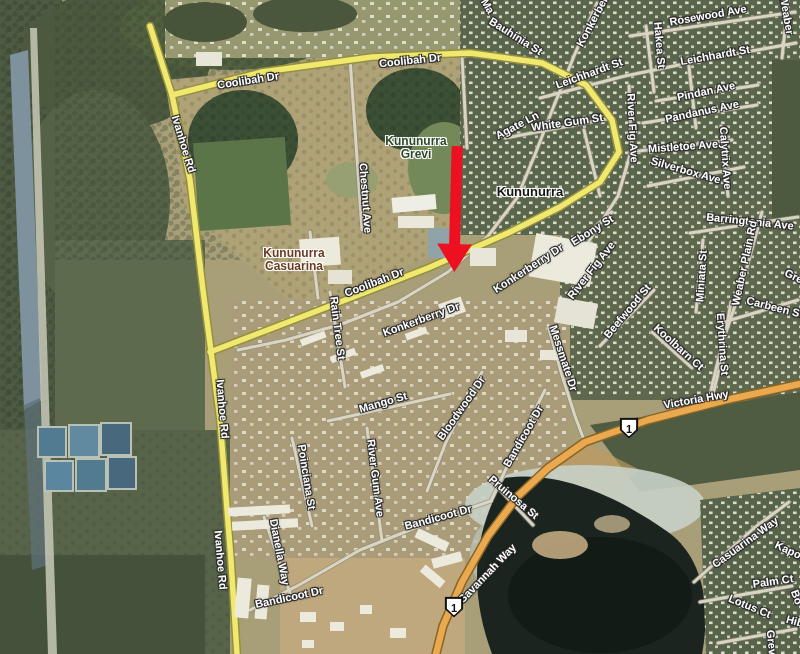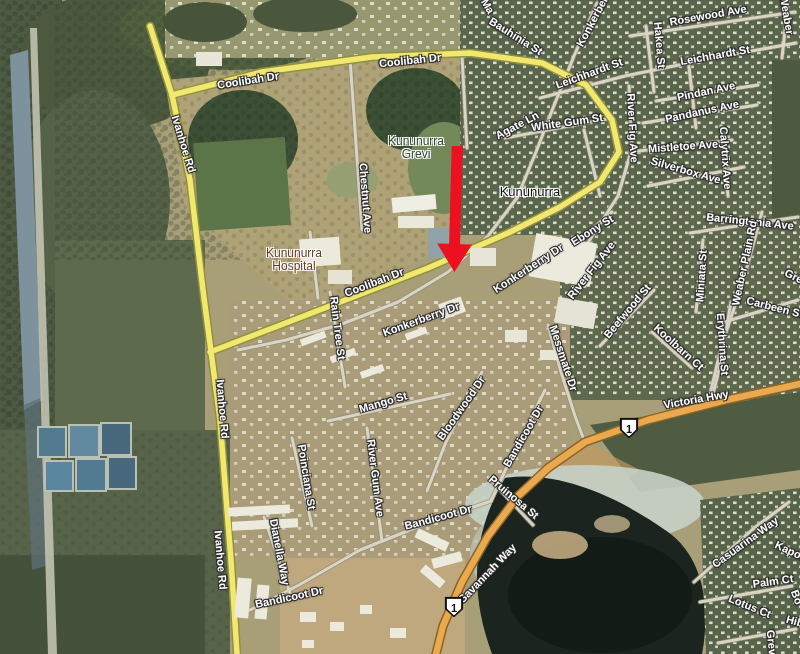--- a/index.html
+++ b/index.html
@@ -10,21 +10,21 @@
   }
   #terrain{position:absolute;left:0;top:0;}
   #label-layer{position:absolute;left:0;top:0;width:800px;height:654px;pointer-events:none;}
   .street-label{
     position:absolute;white-space:nowrap;
     font-size:11px;font-weight:bold;color:#ffffff;letter-spacing:0px;
     text-shadow:-1px -1px 0 #2e2e2e,1px -1px 0 #2e2e2e,-1px 1px 0 #2e2e2e,1px 1px 0 #2e2e2e,0 0 3px #000;
   }
   .poi-label{
     position:absolute;white-space:nowrap;text-align:center;
-    font-weight:normal;line-height:1.05;
+    font-weight:bold;line-height:1.05;
     text-shadow:-1px -1px 0 #fff,1px -1px 0 #fff,-1px 1px 0 #fff,1px 1px 0 #fff,0 0 2px #fff;
   }
   .route-shield{
     position:absolute;width:19px;height:21px;transform:translate(-50%,-50%);
     background:#111;display:flex;align-items:center;justify-content:center;
     clip-path:polygon(0 0,100% 0,100% 58%,50% 100%,0 58%);
   }
   .route-shield-inner{
     width:15px;height:17px;background:#fff;display:flex;align-items:center;justify-content:center;
     clip-path:polygon(0 0,100% 0,100% 58%,50% 100%,0 58%);
@@ -271,21 +271,21 @@
       <span class="street-label" style="left: 772px; top: 644px; transform: translate(-50%, -50%) rotate(85deg);">Grevi</span>
       <div class="poi-label" style="left: 416px; top: 148px; color: rgb(45, 74, 43); font-size: 12px; position: absolute; transform: translate(-50%, -50%);">
         <div>Kununurra</div>
         <div>Grevi</div>
       </div>
       <div class="poi-label" style="left: 530px; top: 192px; color: rgb(21, 21, 21); font-size: 13px; position: absolute; transform: translate(-50%, -50%);">
         <div>Kununurra</div>
       </div>
       <div class="poi-label" style="left: 294px; top: 260px; color: rgb(106, 58, 34); font-size: 12px; position: absolute; transform: translate(-50%, -50%);">
         <div>Kununurra</div>
-        <div>Hospital</div>
+        <div>Casuarina</div>
       </div>
       <div class="route-shield" style="left: 629px; top: 428px;">
         <div class="route-shield-inner">1</div>
       </div>
       <div class="route-shield" style="left: 454px; top: 607px;">
         <div class="route-shield-inner">1</div>
       </div>
     </div>
 
   <svg id="arrow-layer" width="800" height="654" viewBox="0 0 800 654">

